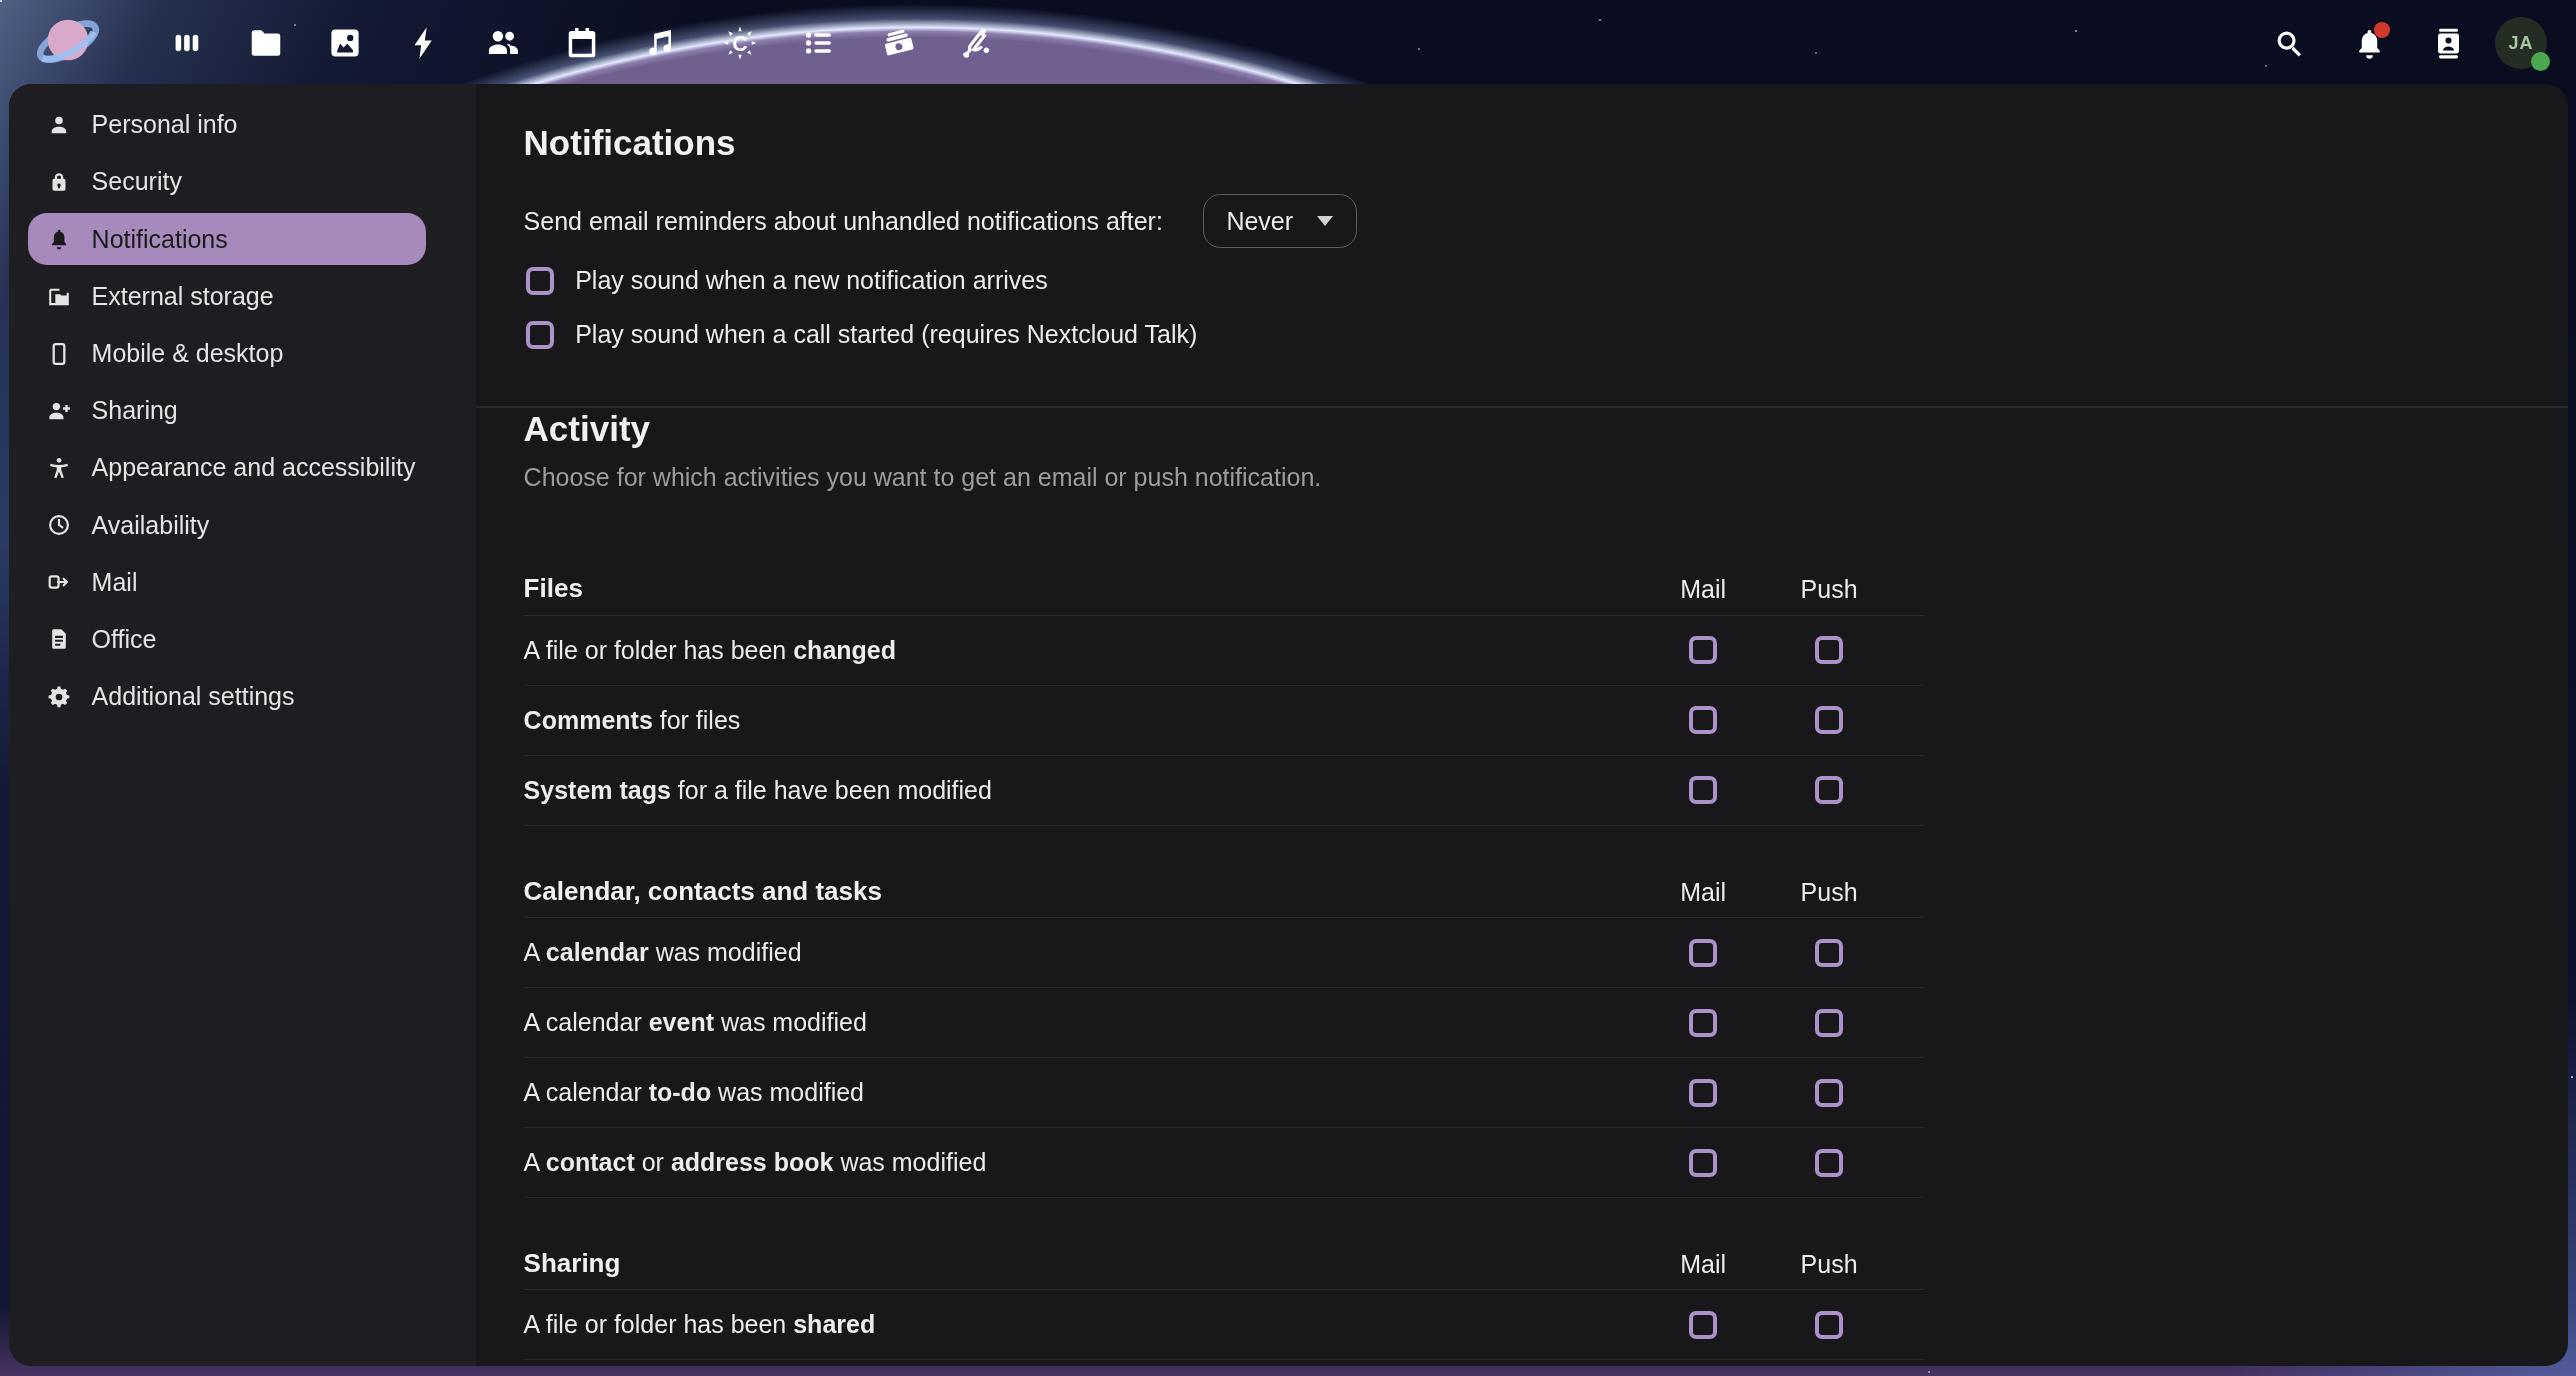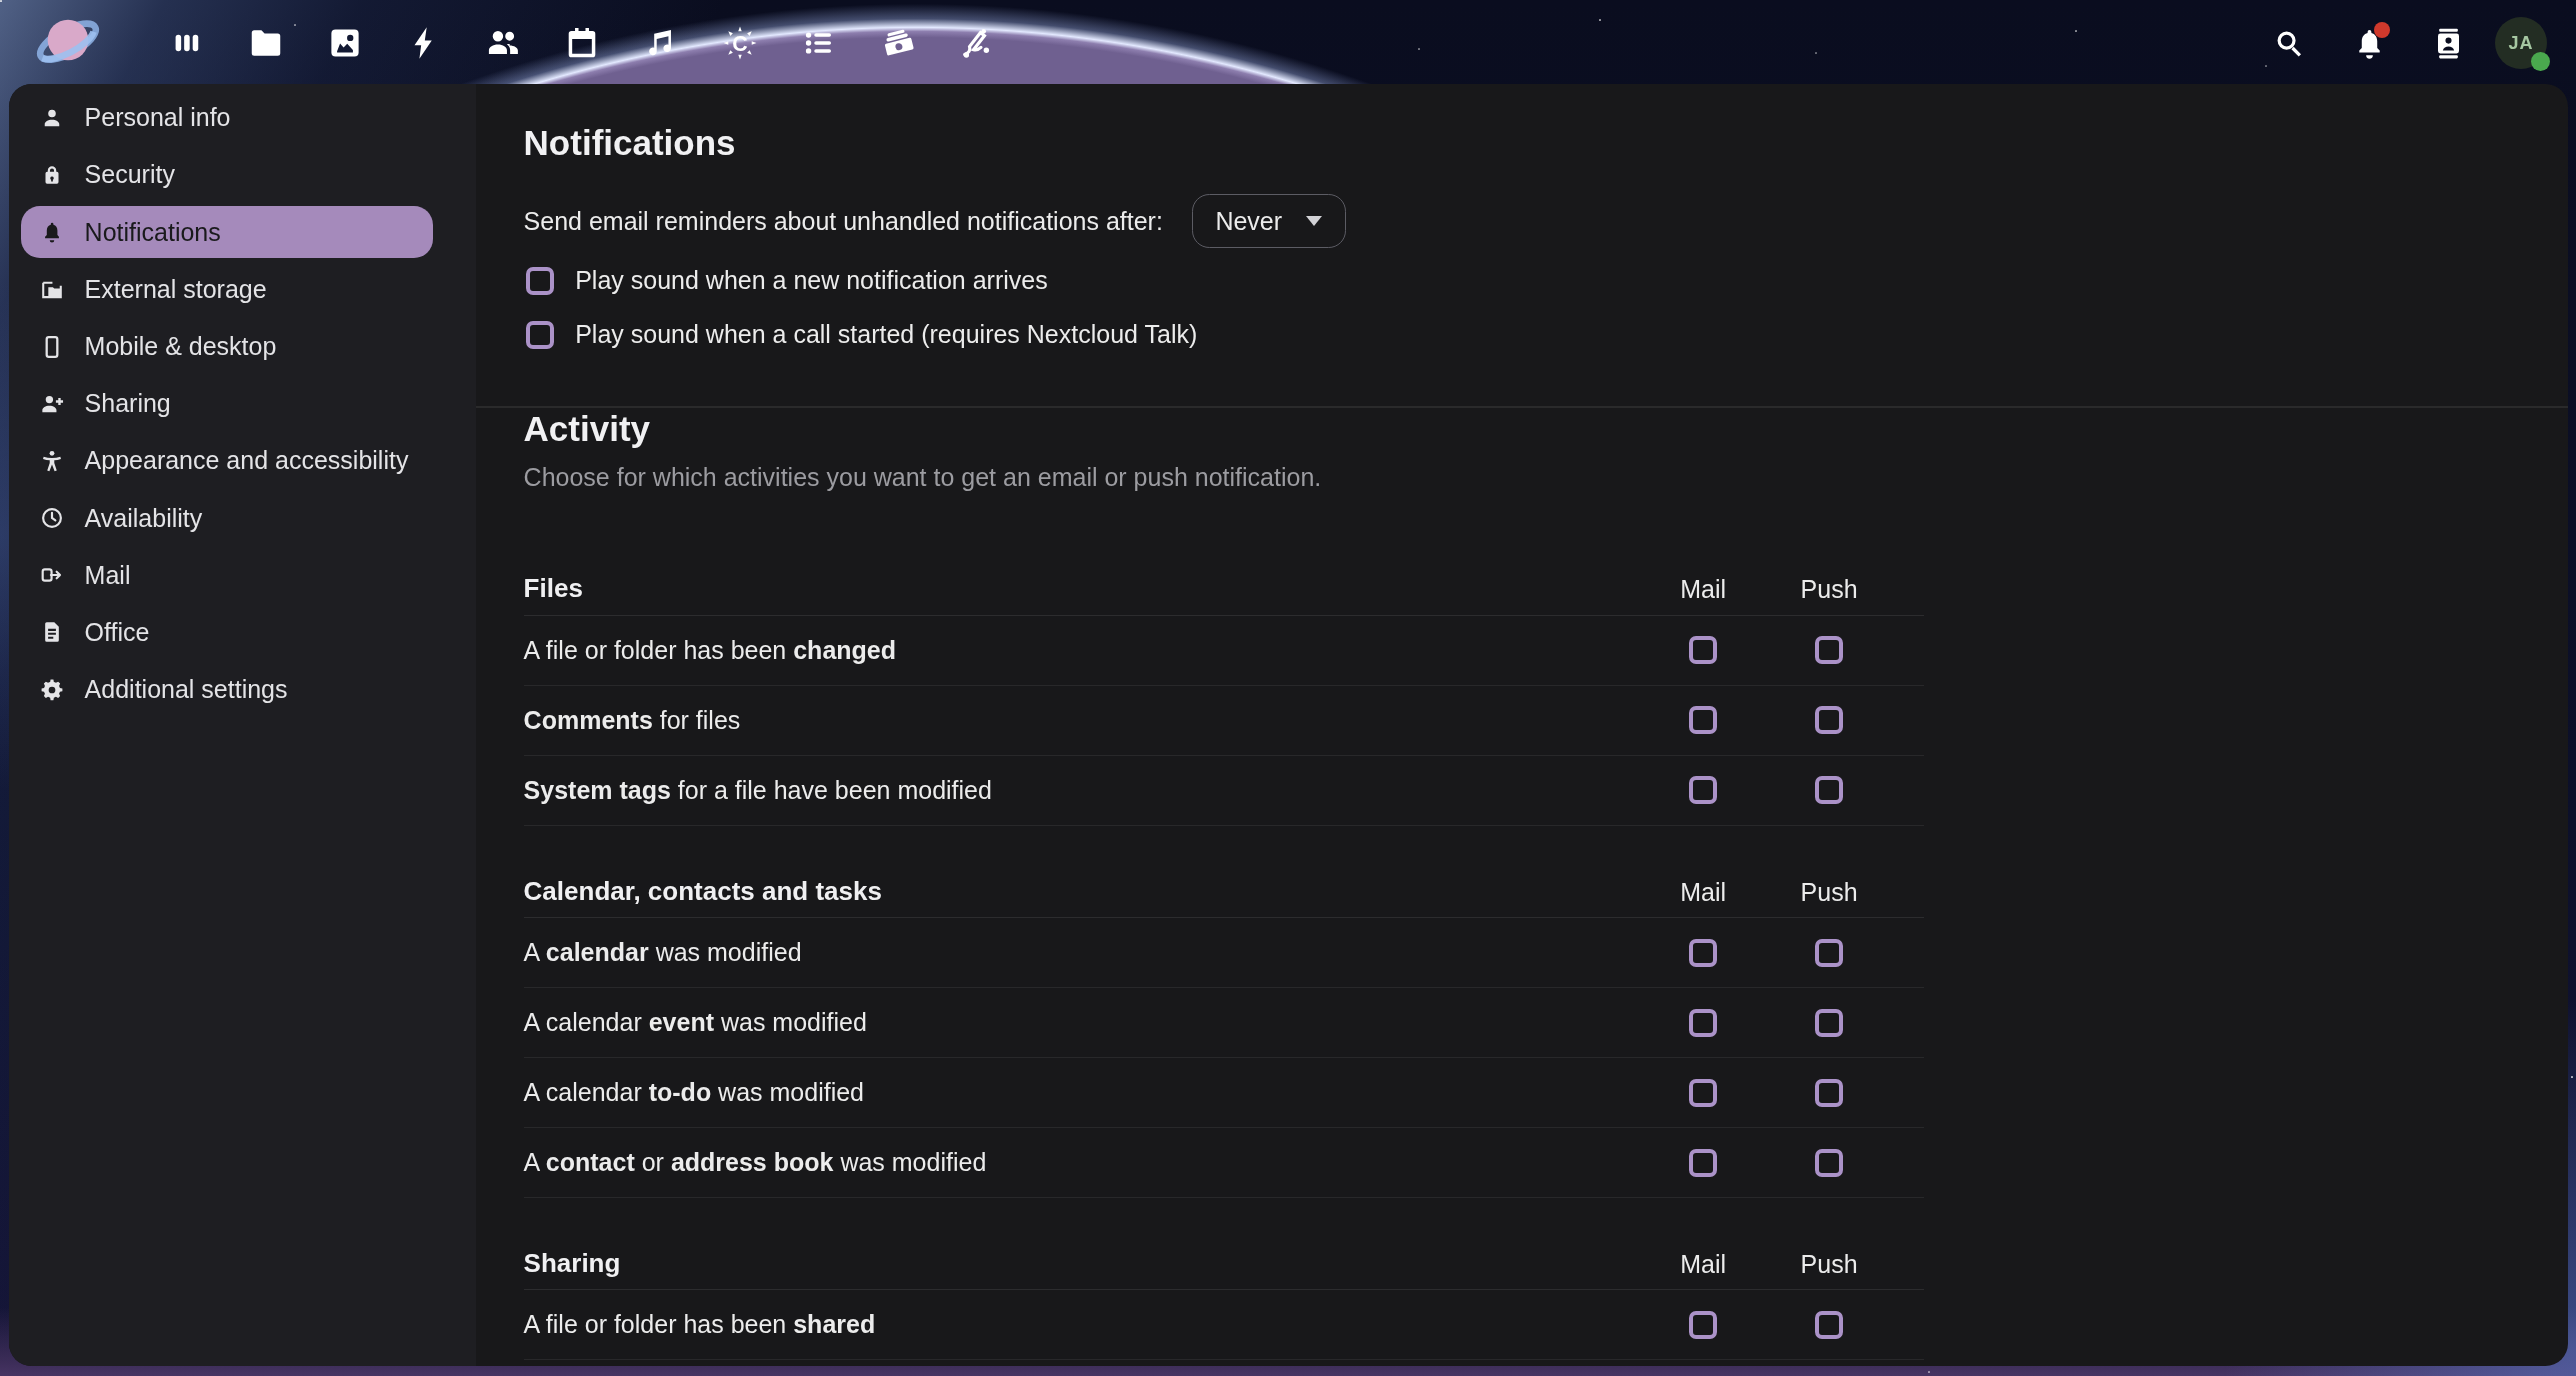--- a/index.html
+++ b/index.html
@@ -43,30 +43,30 @@
   .bell-dot{position:absolute;top:-3.5px;right:-3.5px;width:16.4px;height:16.4px;border-radius:50%;background:var(--notif-red,#d0392c);}
   .avatar-btn{position:absolute;left:2495px;top:15.6px;width:55px;height:55px;background:none;border:none;padding:0;cursor:pointer;}
   .avatar{width:52px;height:52px;border-radius:50%;background:var(--avatar-bg,#232d23);
     display:flex;align-items:center;justify-content:center;
     color:var(--avatar-text,#a6c7a2);font-size:18px;font-weight:700;letter-spacing:0.9px;}
   .status-dot{position:absolute;left:36px;top:36px;width:19px;height:19px;border-radius:50%;background:var(--online-green,#4aa84e);}
   
   .app-panel{position:absolute;left:8.6px;top:84px;width:2559px;height:1282px;border-radius:22.5px;overflow:hidden;display:flex;background:#18181a;}
   
   .sidebar{width:467px;flex:none;background:#1e1e22;padding-top:7.8px;box-sizing:border-box;}
-  .snav{list-style:none;margin:0;padding:0;}
+  .snav{list-style:none;margin:7px;padding:0;}
   .sitem{height:52px;margin:0 43px 5.2px 12px;border-radius:19px;display:flex;align-items:center;
     padding-left:18px;color:#e4e4e7;font-size:25px;cursor:pointer;}
   .sitem .icon{width:26px;height:26px;margin-right:20px;flex:none;}
   .sitem svg{width:26px;height:26px;fill:currentColor;display:block;}
   .sitem.active{background:var(--accent,#a58abb);color:#1a1a1c;}
   
   .content{flex:1;padding:38px 48px 0;box-sizing:border-box;color:#ececec;position:relative;}
   h2.heading{font-size:35px;line-height:41px;margin:0;font-weight:700;color:#f1f1f3;}
-  .reminder-row{margin-top:31px;height:54px;display:flex;align-items:center;gap:29px;font-size:25px;}
+  .reminder-row{margin-top:31px;height:54px;display:flex;align-items:center;gap:40px;font-size:25px;}
   .dropdown{height:54px;box-sizing:border-box;border:1.7px solid #5c5c64;border-radius:17.3px;background:transparent;
     color:#ececec;font-size:25px;display:flex;align-items:center;padding:0 22.5px;gap:24px;cursor:pointer;}
   .caret{width:0;height:0;border-left:8.6px solid transparent;border-right:8.6px solid transparent;border-top:10.4px solid #d2d2d6;}
   .option-row{display:flex;align-items:center;gap:21px;height:43px;margin-top:11.2px;font-size:25px;padding-left:2.6px;}
   .option-row:first-of-type{margin-top:12px;}
   .cb{width:28px;height:28px;box-sizing:border-box;border:4.3px solid var(--checkbox,#ab92c8);border-radius:7px;background:transparent;flex:none;cursor:pointer;}
   hr.section{border:none;height:1.7px;background:rgba(255,255,255,.08);margin:50px -48px 0;}
   .activity-head{margin-top:47px;}
   .desc{margin:11.2px 0 0;font-size:25px;line-height:35px;color:#9c9ca1;}
   

